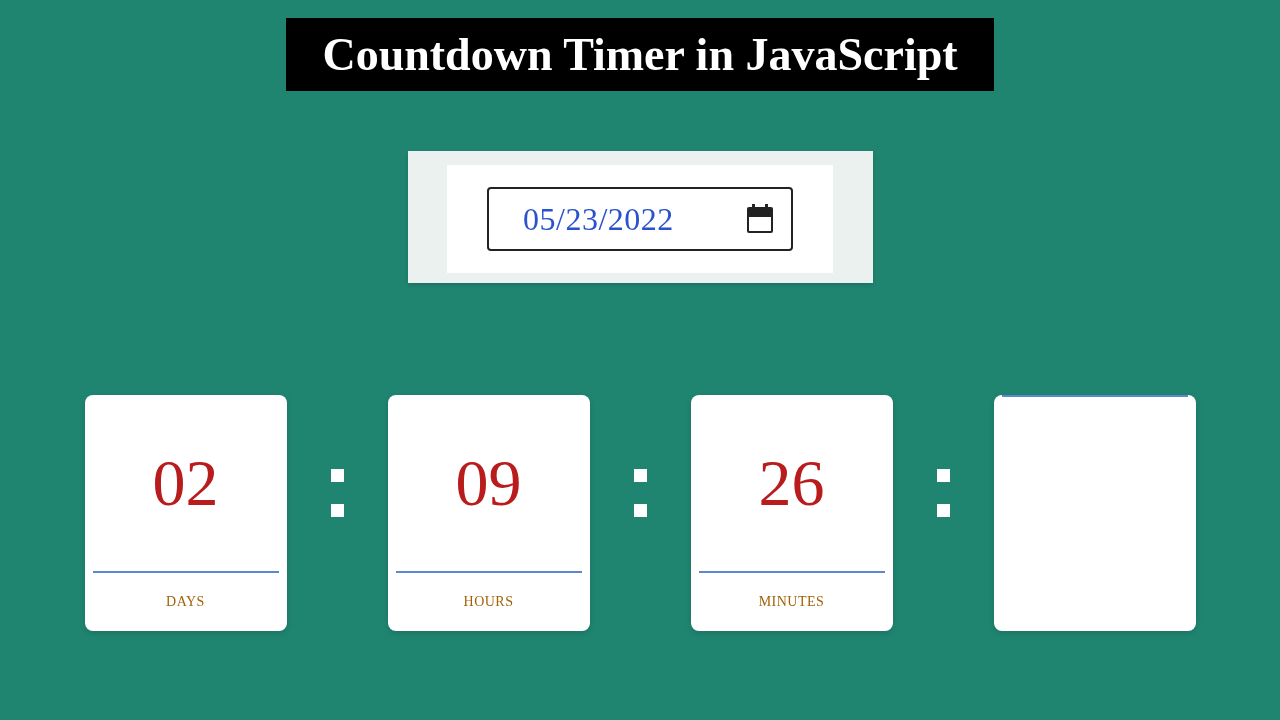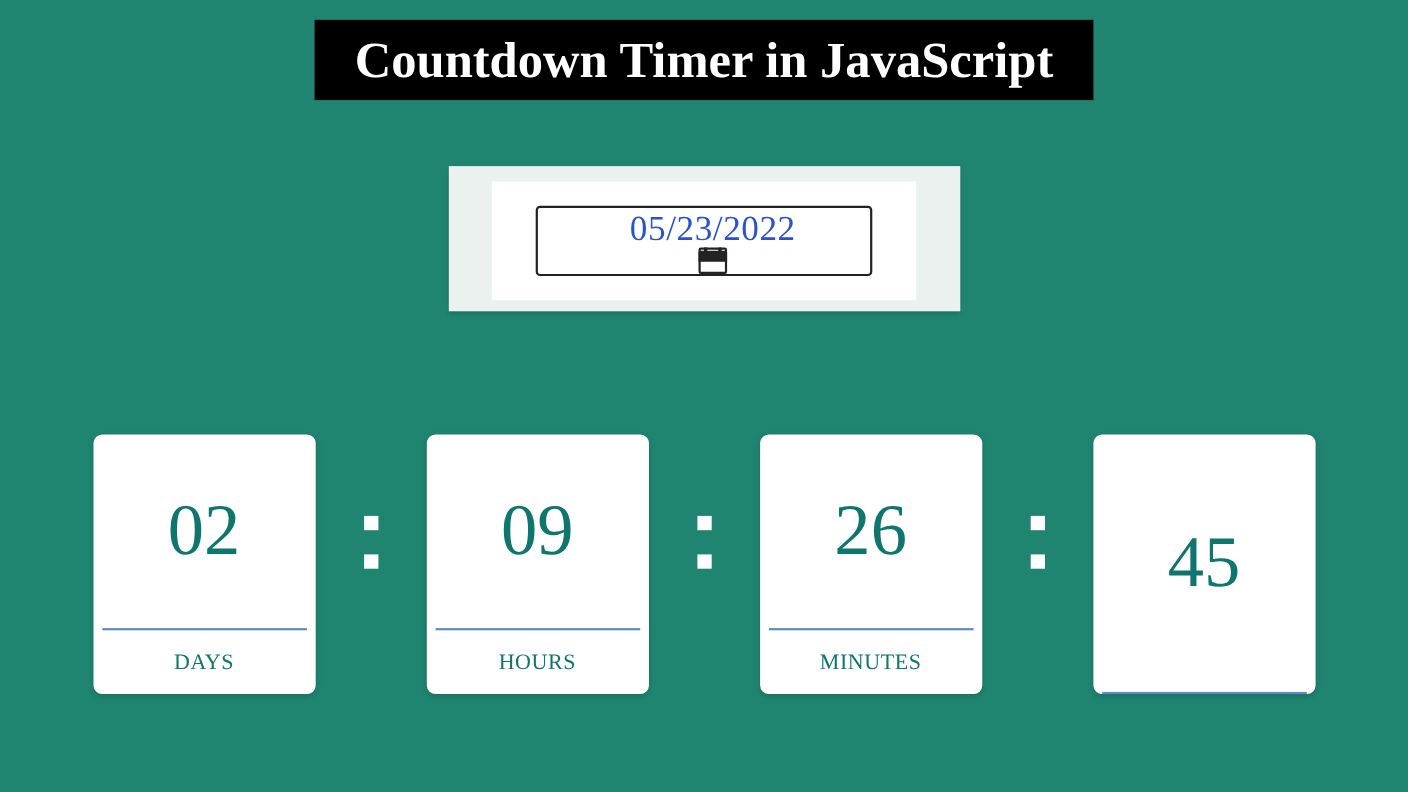--- a/index.html
+++ b/index.html
@@ -37,21 +37,20 @@
       width: 306px;
       height: 64px;
       margin: 0 auto;
       border: 2px solid #222;
       border-radius: 4px;
       display: flex;
       align-items: center;
       justify-content: space-between;
       padding: 0 18px 0 34px;
       cursor: pointer;
-      flex-direction: column;
     }
     .date-value {
       color: #2952cc;
       font-size: 32px;
       letter-spacing: 0.5px;
     }
     .calendar-icon {
       width: 26px;
       height: 28px;
       position: relative;
@@ -96,35 +95,35 @@
       display: flex;
       flex-direction: column;
       box-shadow: 0 2px 6px rgba(0,0,0,0.15);
     }
     .box-value {
       flex: 1;
       display: flex;
       align-items: center;
       justify-content: center;
       font-size: 66px;
-      color: #0f766e;
+      color: #b91c1c;
       font-weight: 400;
     }
     .box-divider {
       height: 2px;
       background: #5b89c9;
       margin: 0 8px;
     }
     .box-label {
       height: 58px;
       display: flex;
       align-items: center;
       justify-content: center;
-      font-size: 20px;
-      color: #0f766e;
+      font-size: 14px;
+      color: #a16207;
       letter-spacing: 0.5px;
     }
     .colon {
       display: flex;
       flex-direction: column;
       gap: 22px;
       margin-top: -40px;
     }
     .colon span {
       width: 13px;
@@ -173,16 +172,15 @@
   <div class="box">
     <div class="box-value">26</div>
     <div class="box-divider"></div>
     <div class="box-label">MINUTES</div>
   </div>
   <div class="colon">
       <span></span>
       <span></span>
     </div>
   <div class="box">
-    <div class="box-value">45</div>
     <div class="box-divider"></div>
   </div>
 </div>
 
 </body></html>

